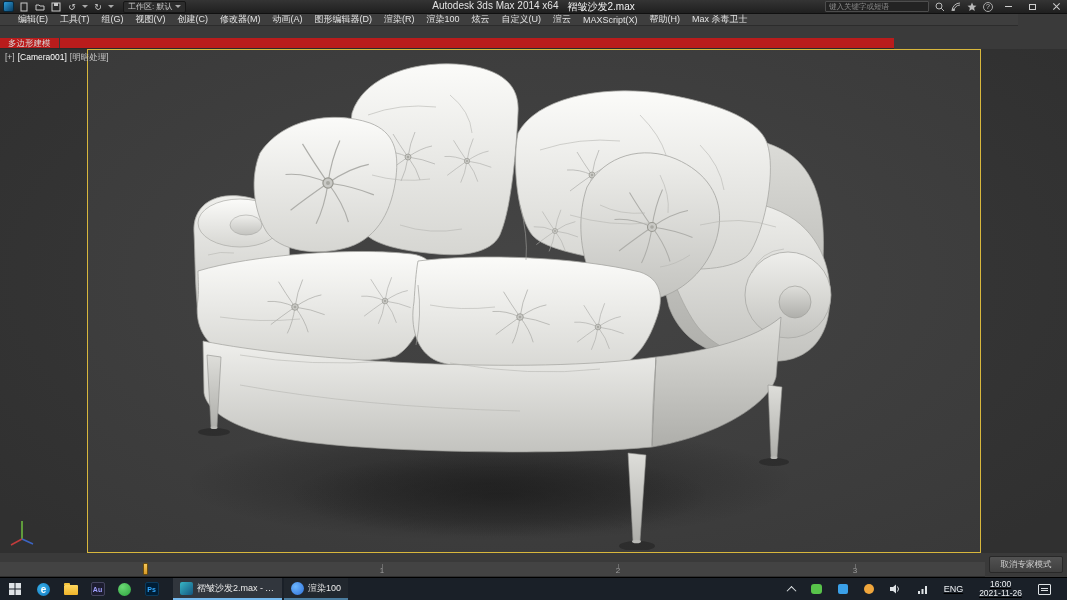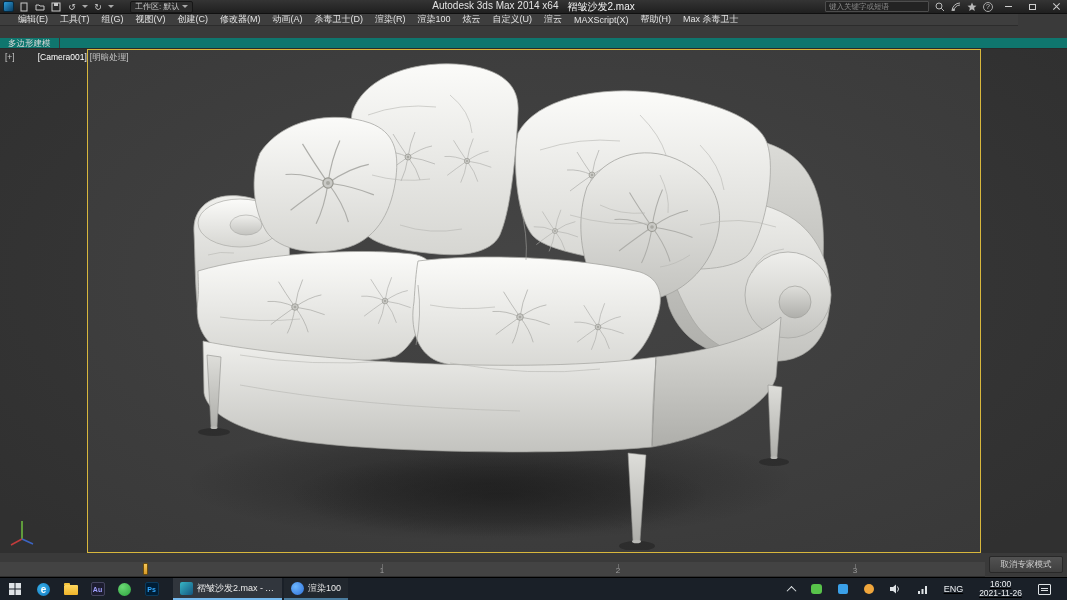--- a/index.html
+++ b/index.html
@@ -11,21 +11,21 @@
     display:flex;align-items:center;font-size:8px;color:#cfcfcf;box-sizing:border-box;}
   .tb-left{display:flex;align-items:center;gap:4px;padding-left:3px;}
   .logo{width:11px;height:11px;border-radius:2px;background:linear-gradient(135deg,#2e9edb,#0b3f66);
         border:1px solid #06293f;box-sizing:border-box;}
   .qicon{width:12px;height:12px;display:inline-flex;align-items:center;justify-content:center;}
   .glyph{font-size:9px;color:#c9c9c9;line-height:12px;}
   .undo::after{content:"\21BA";}
   .redo::after{content:"\21BB";}
   .caret{width:0;height:0;border-left:3px solid transparent;border-right:3px solid transparent;
          border-top:3.5px solid #a9a9a9;display:inline-block;}
-  .workspace{display:inline-flex;align-items:center;gap:3px;height:10px;padding:0 4px;margin-left:12px;
+  .workspace{display:inline-flex;align-items:center;gap:3px;height:10px;padding:0 4px;margin-left:5px;
     background:#2c2c2c;border:1px solid #161616;border-radius:2px;font-size:8px;color:#c6c6c6;}
   .tb-title{position:absolute;left:50%;transform:translateX(-50%);display:flex;gap:9px;
     font-size:10px;color:#e3e3e3;white-space:nowrap;}
   .tb-title .file{color:#f2f2f2;}
   .tb-right{margin-left:auto;display:flex;align-items:center;gap:6px;padding-right:2px;}
   .ic-search{width:96px;height:9px;background:#232323;border:1px solid #4d4d4d;border-radius:1px;
     color:#ddd;font-size:7.5px;padding:0 3px;font-family:inherit;}
   .ic-search::placeholder{color:#8b8b8b;}
   .svgbox{display:inline-flex;align-items:center;justify-content:center;}
   .helpq{width:10px;height:10px;border:1px solid #a9a9a9;border-radius:50%;display:inline-flex;
@@ -44,32 +44,32 @@
   
   #ribbontabs{position:absolute;left:0;top:26px;width:1067px;height:12px;background:#373737;
     border-bottom:1px solid #2b2b2b;display:flex;align-items:flex-end;padding-left:6px;box-sizing:border-box;}
   .rtab{font-size:9px;color:#c9c9c9;padding:0 9px;line-height:11px;}
   .rtab.active{background:linear-gradient(#525252,#464646);color:#ffffff;border:1px solid #5f5f5f;
     border-bottom:none;border-radius:2px 2px 0 0;}
   .ribbon-toggle{width:16px;height:9px;margin:0 2px 1px 8px;background:#262626;border:1px solid #555;
     border-radius:5px;display:inline-flex;align-items:center;justify-content:center;}
   .ribbon-toggle .dot{width:3px;height:3px;background:#ddd;border-radius:50%;}
   
-  #ribbonpanels{position:absolute;left:0;top:38px;width:1067px;height:11px;background:#0f766e;
+  #ribbonpanels{position:absolute;left:0;top:38px;width:894px;height:11px;background:#b91c1c;
     border-bottom:1px solid #2a2a2a;display:flex;align-items:flex-start;box-sizing:border-box;}
   .rpanel{font-size:8.5px;color:#d8d8d8;padding:0 8px;border-right:1px solid #383838;line-height:10px;}
   
   #viewport{position:absolute;left:0;top:49px;width:1067px;height:504px;
     background:radial-gradient(ellipse at 50% 45%,#454545 0%,#3d3d3d 60%,#383838 100%);overflow:hidden;}
   .pillar{position:absolute;top:0;height:504px;background:rgba(0,0,0,0.14);}
   .pillar.left{left:0;width:87px;} .pillar.right{left:980px;width:87px;}
   #safeframe{position:absolute;left:87px;top:0;width:892px;height:502px;border:1px solid #d8b73c;
     pointer-events:none;}
   .vp-label{position:absolute;left:5px;top:3px;display:flex;gap:3px;font-size:8.5px;color:#c9c9c9;}
-  .vp-label .cam{color:#ffffff;margin-left:20px;}
+  .vp-label .cam{color:#ffffff;}
   .sofa{position:absolute;left:100px;top:6px;width:760px;height:495px;}
   .axis{position:absolute;left:8px;bottom:6px;}
   
   #trackbar{position:absolute;left:0;top:553px;width:985px;height:9px;background:#464646;
     border-top:1px solid #565656;border-bottom:1px solid #333;box-sizing:border-box;}
   .frameind{position:absolute;left:28px;top:0;font-size:7.5px;line-height:8px;color:#c9c9c9;}
   #ruler{position:absolute;left:0;top:562px;width:985px;height:15px;background:#434343;
     border-bottom:1px solid #2e2e2e;box-sizing:border-box;}
   .tl{position:absolute;top:2px;width:1px;height:4px;background:#6e6e6e;}
   .tlabel{position:absolute;top:4px;font-size:8px;color:#9f9f9f;transform:translateX(-50%);}
@@ -186,21 +186,21 @@
   </div>
 
   <div id="menubar">
     <span class="mi">编辑(E)</span>
     <span class="mi">工具(T)</span>
     <span class="mi">组(G)</span>
     <span class="mi">视图(V)</span>
     <span class="mi">创建(C)</span>
     <span class="mi">修改器(M)</span>
     <span class="mi">动画(A)</span>
-    <span class="mi">杀毒卫士(D)</span>
+    <span class="mi">图形编辑器(D)</span>
     <span class="mi">渲染(R)</span>
     <span class="mi">渲染100</span>
     <span class="mi">炫云</span>
     <span class="mi">自定义(U)</span>
     <span class="mi">渲云</span>
     <span class="mi">MAXScript(X)</span>
     <span class="mi">帮助(H)</span>
     <span class="mi">Max 杀毒卫士</span>
   </div>
 

